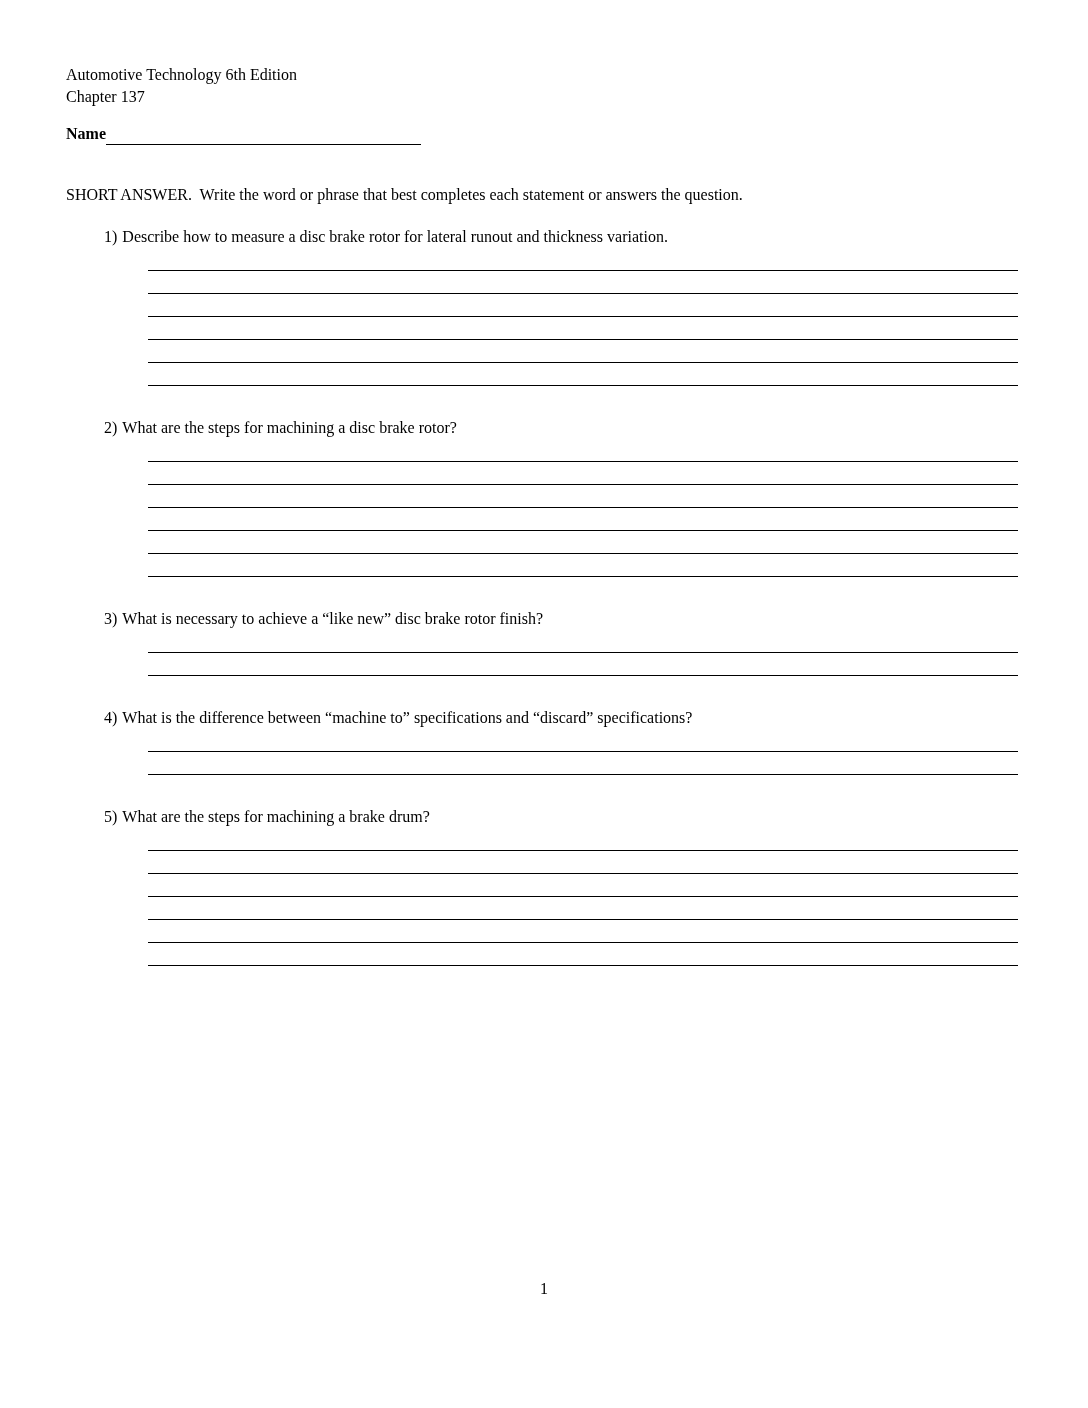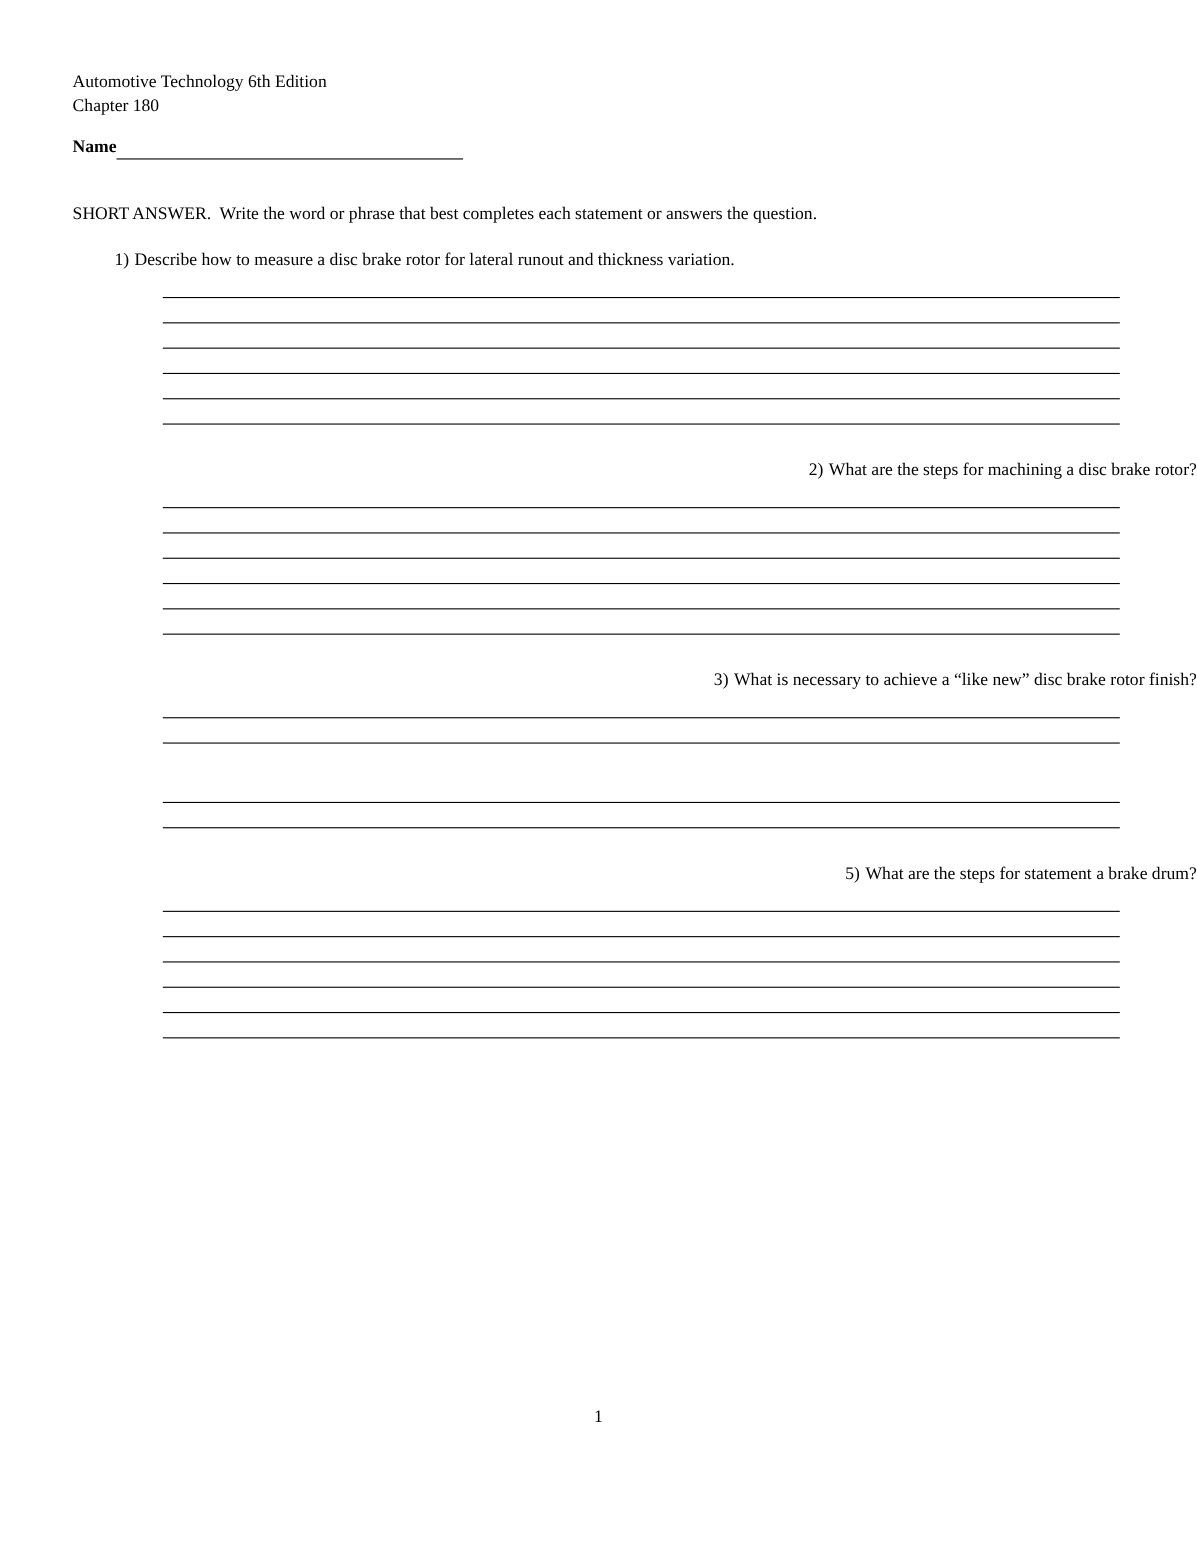--- a/index.html
+++ b/index.html
@@ -48,21 +48,20 @@
     margin: 0 0 20px 66px;
     font-weight: normal;
     line-height: 22px;
     white-space: pre-wrap;
   }
   .question {
     margin-top: 0;
   }
   .question + .question {
     margin-top: 31px;
-    text-align: right;
   }
   .q-label {
     margin-left: 104px;
     line-height: 22px;
   }
   .q-number {
     margin-right: 5px;
   }
   .answer-lines {
     margin-left: 148px;
@@ -82,21 +81,21 @@
     line-height: 22px;
   }
 </style>
 </head>
 <body>
 
 <div class="page">
 
   <div class="header">
     <div>Automotive Technology 6th Edition</div>
-    <div>Chapter 180</div>
+    <div>Chapter 137</div>
   </div>
 
   <div class="name-row">
     <span>Name</span><span class="name-line"></span>
   </div>
 
   <div class="content">
     <div class="section-heading">SHORT ANSWER.  Write the word or phrase that best completes each statement or answers the question.</div>
     <div>
   <div class="question">
@@ -131,29 +130,32 @@
     <div class="q-label">
       <span class="q-number">3)</span><span>What is necessary to achieve a “like new” disc brake rotor finish?</span>
     </div>
     <div class="answer-lines">
             <div class="answer-line"></div>
             <div class="answer-line"></div>
           </div>
   </div>
 
   <div class="question">
+    <div class="q-label">
+      <span class="q-number">4)</span><span>What is the difference between “machine to” specifications and “discard” specifications?</span>
+    </div>
     <div class="answer-lines">
             <div class="answer-line"></div>
             <div class="answer-line"></div>
           </div>
   </div>
 
   <div class="question">
     <div class="q-label">
-      <span class="q-number">5)</span><span>What are the steps for statement a brake drum?</span>
+      <span class="q-number">5)</span><span>What are the steps for machining a brake drum?</span>
     </div>
     <div class="answer-lines">
             <div class="answer-line"></div>
             <div class="answer-line"></div>
             <div class="answer-line"></div>
             <div class="answer-line"></div>
             <div class="answer-line"></div>
             <div class="answer-line"></div>
           </div>
   </div>

